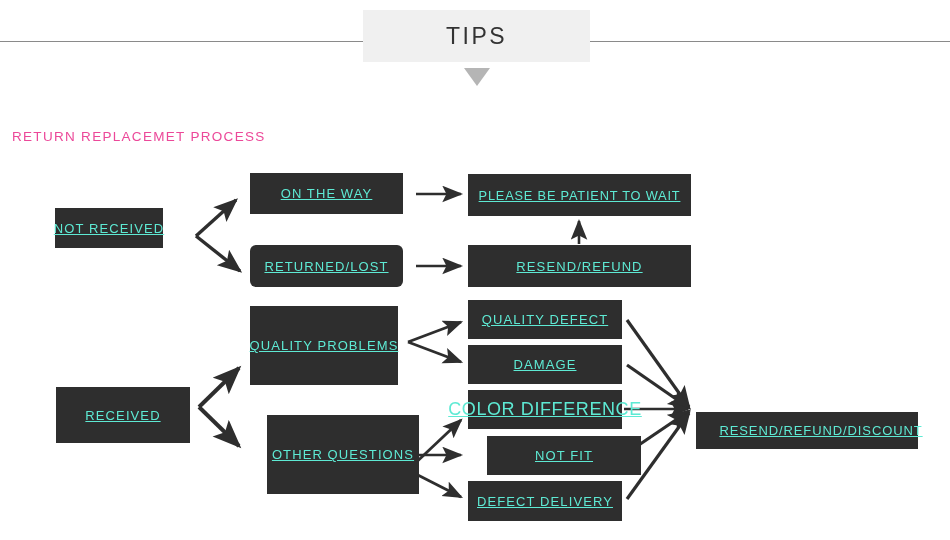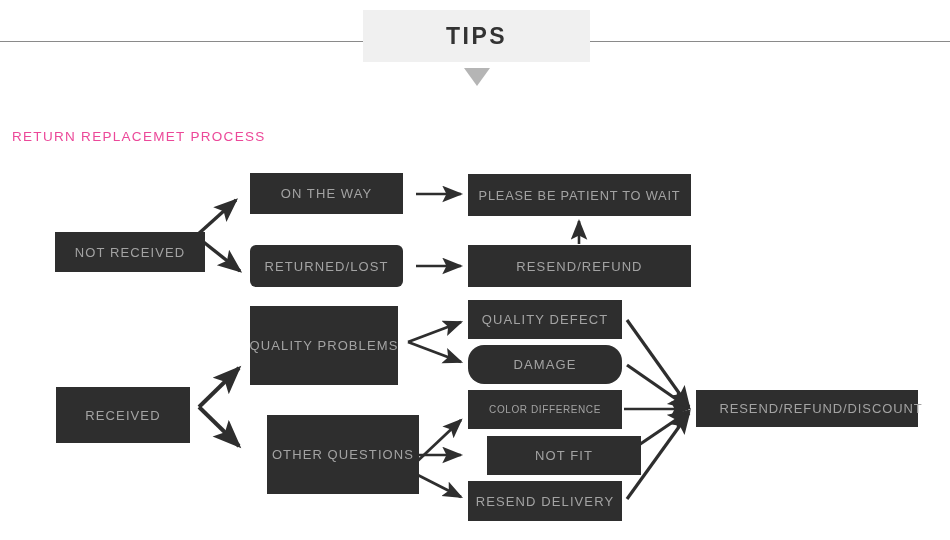--- a/index.html
+++ b/index.html
@@ -17,67 +17,68 @@
     position:absolute;left:0;top:41px;width:950px;height:1px;
     background:#8a8a8a;
   }
   .tips-box{
     position:absolute;left:363px;top:10px;width:227px;height:52px;
     background:#f0f0f0;
     display:flex;align-items:center;justify-content:center;
   }
   .tips-box span{
     font-size:23px;letter-spacing:2.5px;color:#333333;
-    font-family:"Liberation Sans", sans-serif;font-weight:700;
+    font-family:"Liberation Sans", sans-serif;font-weight:400;
   }
   .tips-caret{
     position:absolute;left:464px;top:68px;
     width:0;height:0;
     border-left:13px solid transparent;
     border-right:13px solid transparent;
     border-top:18px solid #b5b5b5;
   }
 
   
   .section-title{
     position:absolute;left:12px;top:129px;
     font-size:13.5px;letter-spacing:1.3px;color:#ec4899;
     white-space:nowrap;
   }
 
   
   .node{
     position:absolute;
     background:#2e2e2e;
-    color:#a3a3a3;
+    color:#5eead4;
     display:flex;align-items:center;justify-content:center;
     font-size:13px;letter-spacing:1.1px;
     white-space:nowrap;
     box-sizing:border-box;
     text-align:center;
-  }
-  .n-notreceived{left:55px;top:232px;width:150px;height:40px;}
+    text-decoration:underline;
+  }
+  .n-notreceived{left:55px;top:208px;width:108px;height:40px;}
   .n-ontheway   {left:250px;top:173px;width:153px;height:41px;}
   .n-returnedlost{left:250px;top:245px;width:153px;height:42px;border-radius:6px;}
   .n-patient    {left:468px;top:174px;width:223px;height:42px;}
   .n-resendrefund{left:468px;top:245px;width:223px;height:42px;}
 
   .n-received   {left:56px;top:387px;width:134px;height:56px;}
   .n-quality    {left:250px;top:306px;width:148px;height:79px;}
   .n-other      {left:250px;top:415px;width:152px;height:79px;margin-left:17px;}
 
   .n-qdefect    {left:468px;top:300px;width:154px;height:39px;}
-  .n-damage     {left:468px;top:345px;width:154px;height:39px;border-radius:16px;}
+  .n-damage     {left:468px;top:345px;width:154px;height:39px;}
   .n-colordiff  {left:468px;top:390px;width:154px;height:39px;}
   .n-notfit     {left:468px;top:436px;width:154px;height:39px;margin-left:19px;}
   .n-wrongdel   {left:468px;top:481px;width:154px;height:40px;}
 
-  .n-final      {left:696px;top:390px;width:222px;height:37px;padding-left:28px;}
-
-  .n-colordiff span{font-size:10px;letter-spacing:0.6px;}
+  .n-final      {left:696px;top:412px;width:222px;height:37px;padding-left:28px;}
+
+  .n-colordiff span{font-size:18px;letter-spacing:0.6px;}
   .n-patient span{font-size:12.8px;letter-spacing:0.8px;}
   .n-final span{font-size:13px;letter-spacing:0.9px;}
 
   svg.arrows{position:absolute;left:0;top:0;width:950px;height:540px;pointer-events:none;}
 </style>
 </head>
 <body>
 
 <div id="stage">
 
@@ -202,20 +203,20 @@
 
   <div class="node n-colordiff">
     <span>COLOR DIFFERENCE</span>
   </div>
 
   <div class="node n-notfit">
     <span>NOT FIT</span>
   </div>
 
   <div class="node n-wrongdel">
-    <span>RESEND DELIVERY</span>
+    <span>DEFECT DELIVERY</span>
   </div>
 
   <div class="node n-final">
     <span>RESEND/REFUND/DISCOUNT</span>
   </div>
 
 </div>
 
 </body></html>

